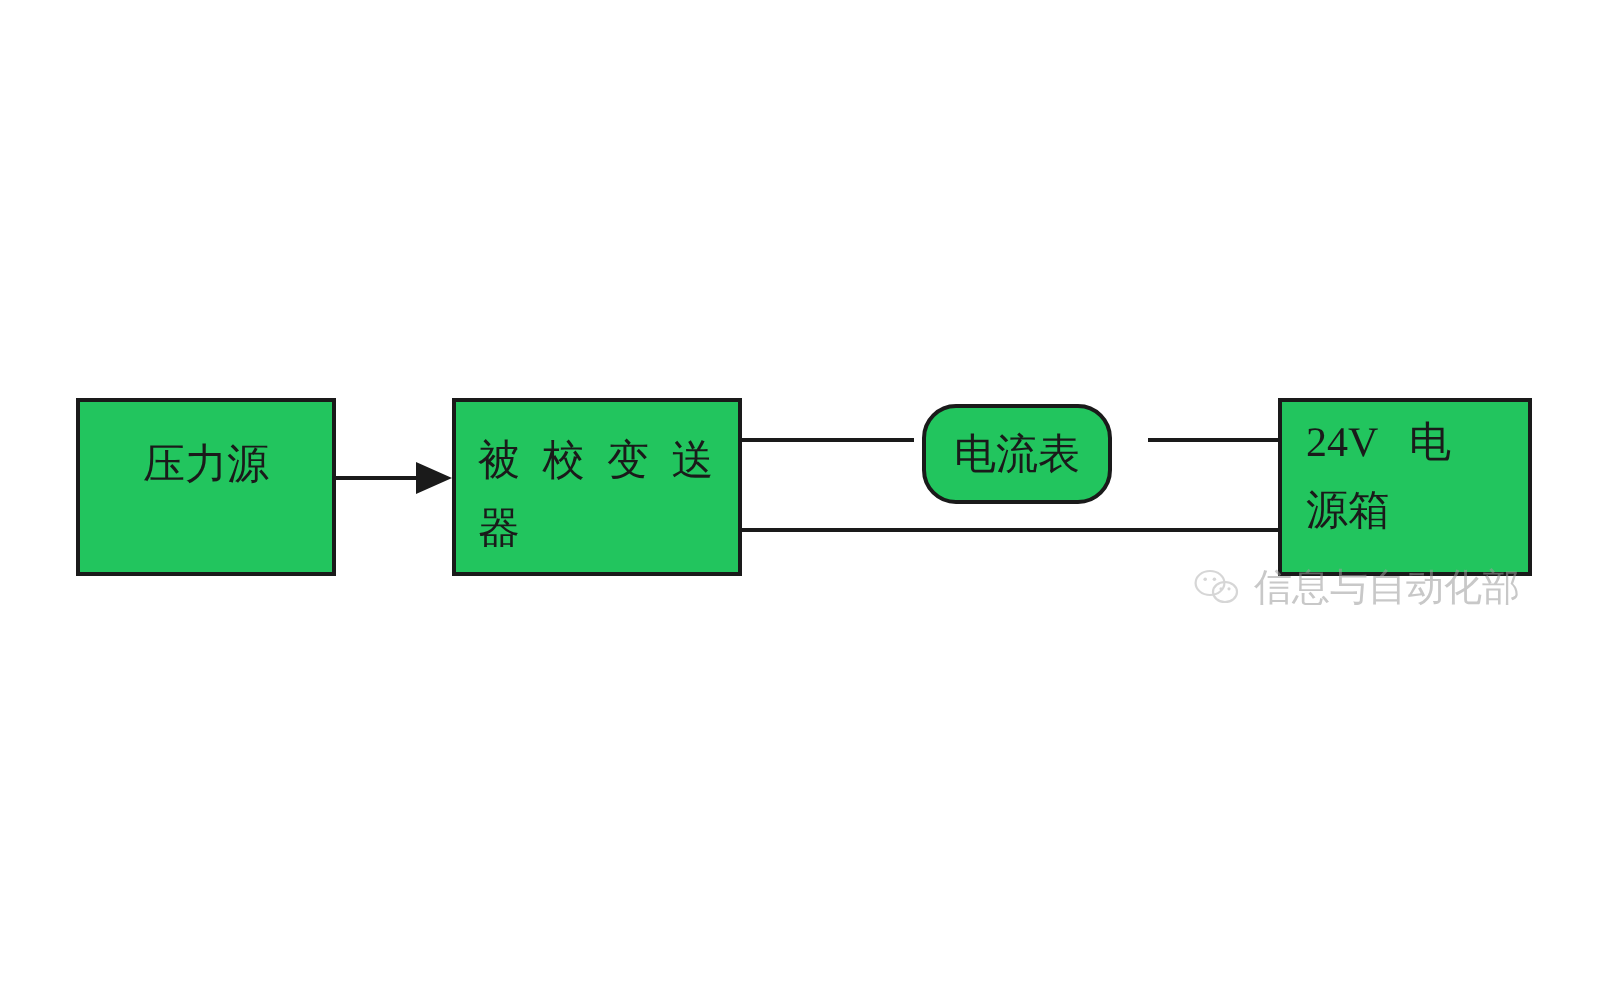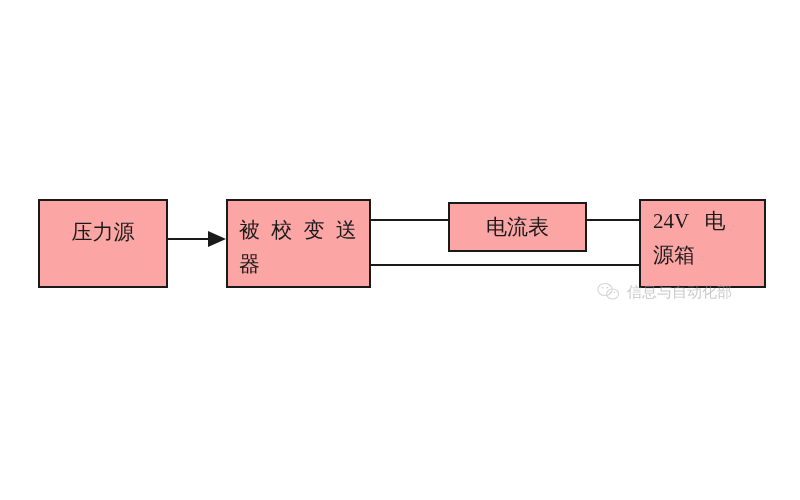--- a/index.html
+++ b/index.html
@@ -22,21 +22,21 @@
     width: 800px;
     height: 500px;
     background: #ffffff;
   }
 
   
   .box {
     position: absolute;
     box-sizing: border-box;
     border: 2px solid #1a1a1a;
-    background: #fca5a5;
+    background: #22c55e;
     z-index: 3;
   }
   .box-label {
     position: absolute;
     left: 0;
     right: 0;
     color: #1a1a1a;
     font-family: "Liberation Serif", "DejaVu Serif", serif;
     font-size: 21px;
     line-height: 34px;
@@ -66,24 +66,25 @@
   #box-transmitter .box-label {
     top: 12px;
     left: 11px;
     right: 8px;
     text-align: left;
     letter-spacing: 3px;
   }
 
   
   #box-ammeter {
-    left: 448px;
+    left: 461px;
     top: 202px;
-    width: 139px;
+    width: 95px;
     height: 50px;
+    border-radius: 17px;
   }
   #box-ammeter .box-label {
     top: 6px;
     text-align: center;
   }
 
   
   #box-power {
     left: 639px;
     top: 199px;
@@ -155,21 +156,21 @@
   }
   #watermark-logo {
     width: 26px;
     height: 22px;
     margin-right: 5px;
     flex: 0 0 auto;
   }
   #watermark-text {
     color: #9c9c9c;
     font-family: "Liberation Sans", "DejaVu Sans", sans-serif;
-    font-size: 15px;
+    font-size: 19px;
     letter-spacing: 0px;
     white-space: nowrap;
   }
 </style>
 </head>
 <body>
 
 <div id="canvas">
 
   <div class="wire-h" id="wire-source-transmitter"></div>

